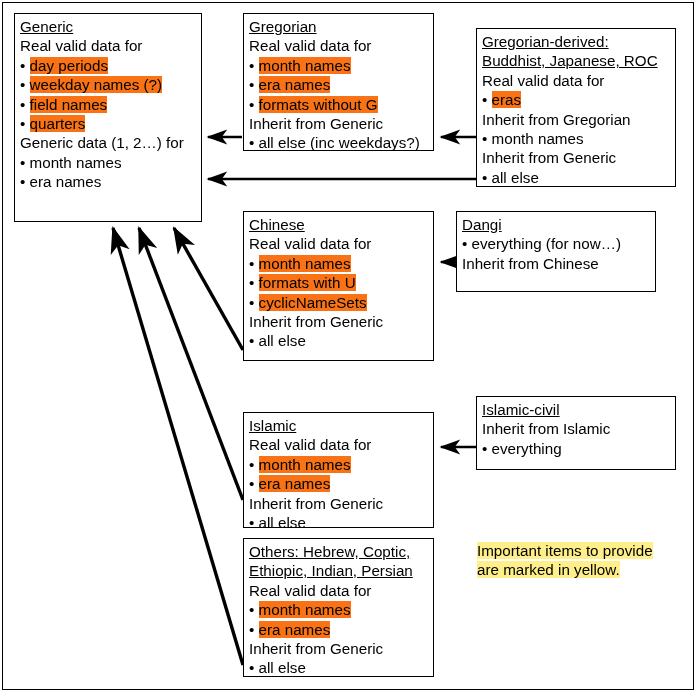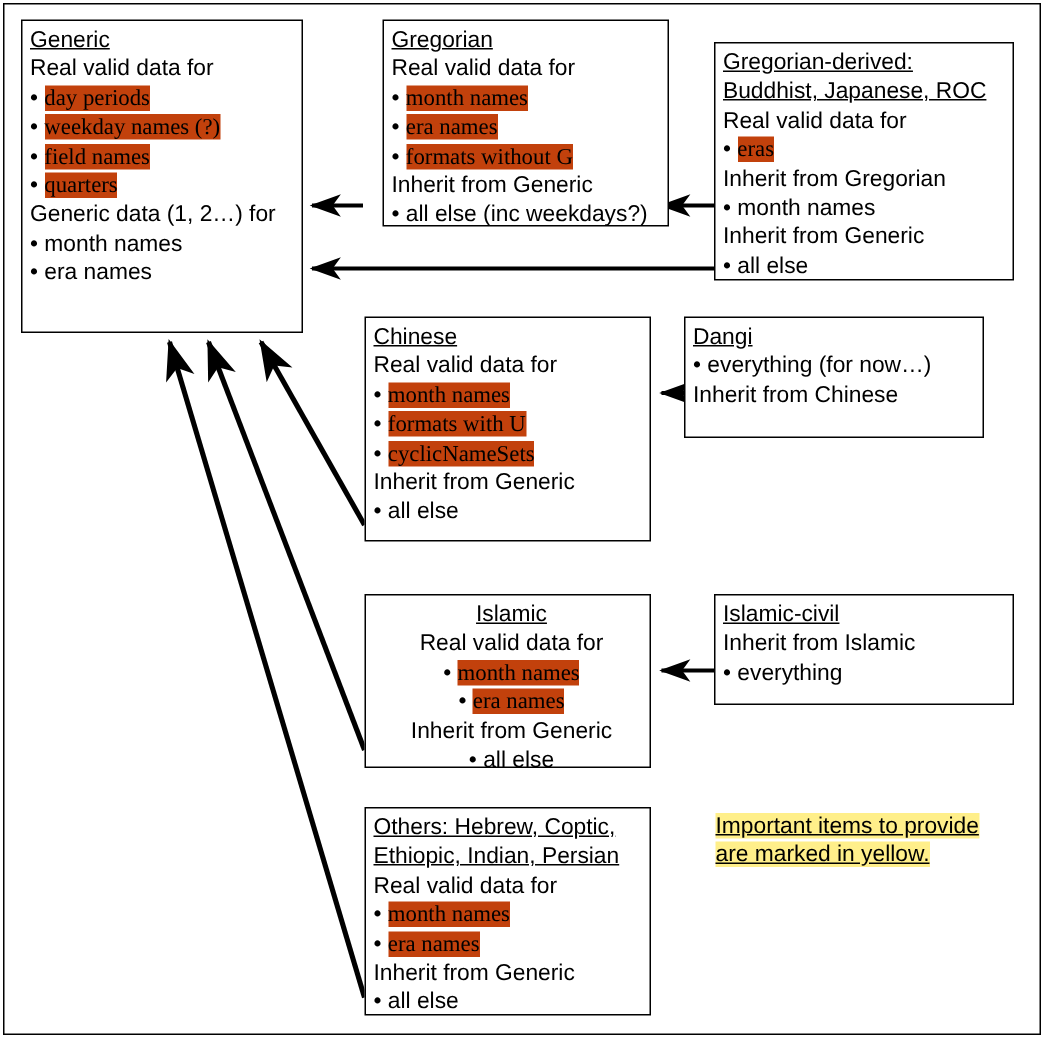--- a/index.html
+++ b/index.html
@@ -40,30 +40,29 @@
     font-size:15.2px;
     line-height:19.4px;
     color:#000000;
     white-space:nowrap;
   }
   .title .txt{
     display:inline;
     text-decoration:underline;
     text-underline-offset:1px;
   }
-  .hl .txt{background:#c2410c;font-family:Liberation Serif, serif;}
+  .hl .txt{background:#f97316;}
   .bullet{display:inline;}
   .note{
     position:absolute;
     font-size:15.2px;
     line-height:19.4px;
     color:#000000;
     white-space:nowrap;
     z-index:5;
-    text-decoration:underline;
   }
   .note .txt{background:#ffef8a;display:inline;}
   svg.arrows{
     position:absolute;
     left:0; top:0;
     width:698px; height:696px;
     z-index:2;
     pointer-events:none;
   }
 </style>
@@ -119,21 +118,21 @@
     <div class="line"><span class="txt">Real valid data for</span></div>
     <div class="line hl"><span class="bullet">•&nbsp;</span><span class="txt">day periods</span></div>
     <div class="line hl"><span class="bullet">•&nbsp;</span><span class="txt">weekday names (?)</span></div>
     <div class="line hl"><span class="bullet">•&nbsp;</span><span class="txt">field names</span></div>
     <div class="line hl"><span class="bullet">•&nbsp;</span><span class="txt">quarters</span></div>
     <div class="line"><span class="txt">Generic data (1, 2…) for</span></div>
     <div class="line"><span class="bullet">•&nbsp;</span><span class="txt">month names</span></div>
     <div class="line"><span class="bullet">•&nbsp;</span><span class="txt">era names</span></div>
   </div>
 
-  <div class="box" style="left:243px; top:13px; width:191px; height:138px;margin-left:12px;">
+  <div class="box" style="left:243px; top:13px; width:191px; height:138px;">
     <div class="title"><span class="txt">Gregorian</span></div>
     <div class="line"><span class="txt">Real valid data for</span></div>
     <div class="line hl"><span class="bullet">•&nbsp;</span><span class="txt">month names</span></div>
     <div class="line hl"><span class="bullet">•&nbsp;</span><span class="txt">era names</span></div>
     <div class="line hl"><span class="bullet">•&nbsp;</span><span class="txt">formats without G</span></div>
     <div class="line"><span class="txt">Inherit from Generic</span></div>
     <div class="line"><span class="bullet">•&nbsp;</span><span class="txt">all else (inc weekdays?)</span></div>
   </div>
 
   <div class="box" style="left:476px; top:28px; width:200px; height:159px;">
@@ -156,21 +155,21 @@
     <div class="line"><span class="txt">Inherit from Generic</span></div>
     <div class="line"><span class="bullet">•&nbsp;</span><span class="txt">all else</span></div>
   </div>
 
   <div class="box" style="left:456px; top:211px; width:200px; height:81px;">
     <div class="title"><span class="txt">Dangi</span></div>
     <div class="line"><span class="bullet">•&nbsp;</span><span class="txt">everything (for now…)</span></div>
     <div class="line"><span class="txt">Inherit from Chinese</span></div>
   </div>
 
-  <div class="box" style="left:243px; top:396px; width:191px; height:116px;text-align:center;">
+  <div class="box" style="left:243px; top:412px; width:191px; height:116px;">
     <div class="title"><span class="txt">Islamic</span></div>
     <div class="line"><span class="txt">Real valid data for</span></div>
     <div class="line hl"><span class="bullet">•&nbsp;</span><span class="txt">month names</span></div>
     <div class="line hl"><span class="bullet">•&nbsp;</span><span class="txt">era names</span></div>
     <div class="line"><span class="txt">Inherit from Generic</span></div>
     <div class="line"><span class="bullet">•&nbsp;</span><span class="txt">all else</span></div>
   </div>
 
   <div class="box" style="left:476px; top:396px; width:200px; height:74px;">
     <div class="title"><span class="txt">Islamic-civil</span></div>

